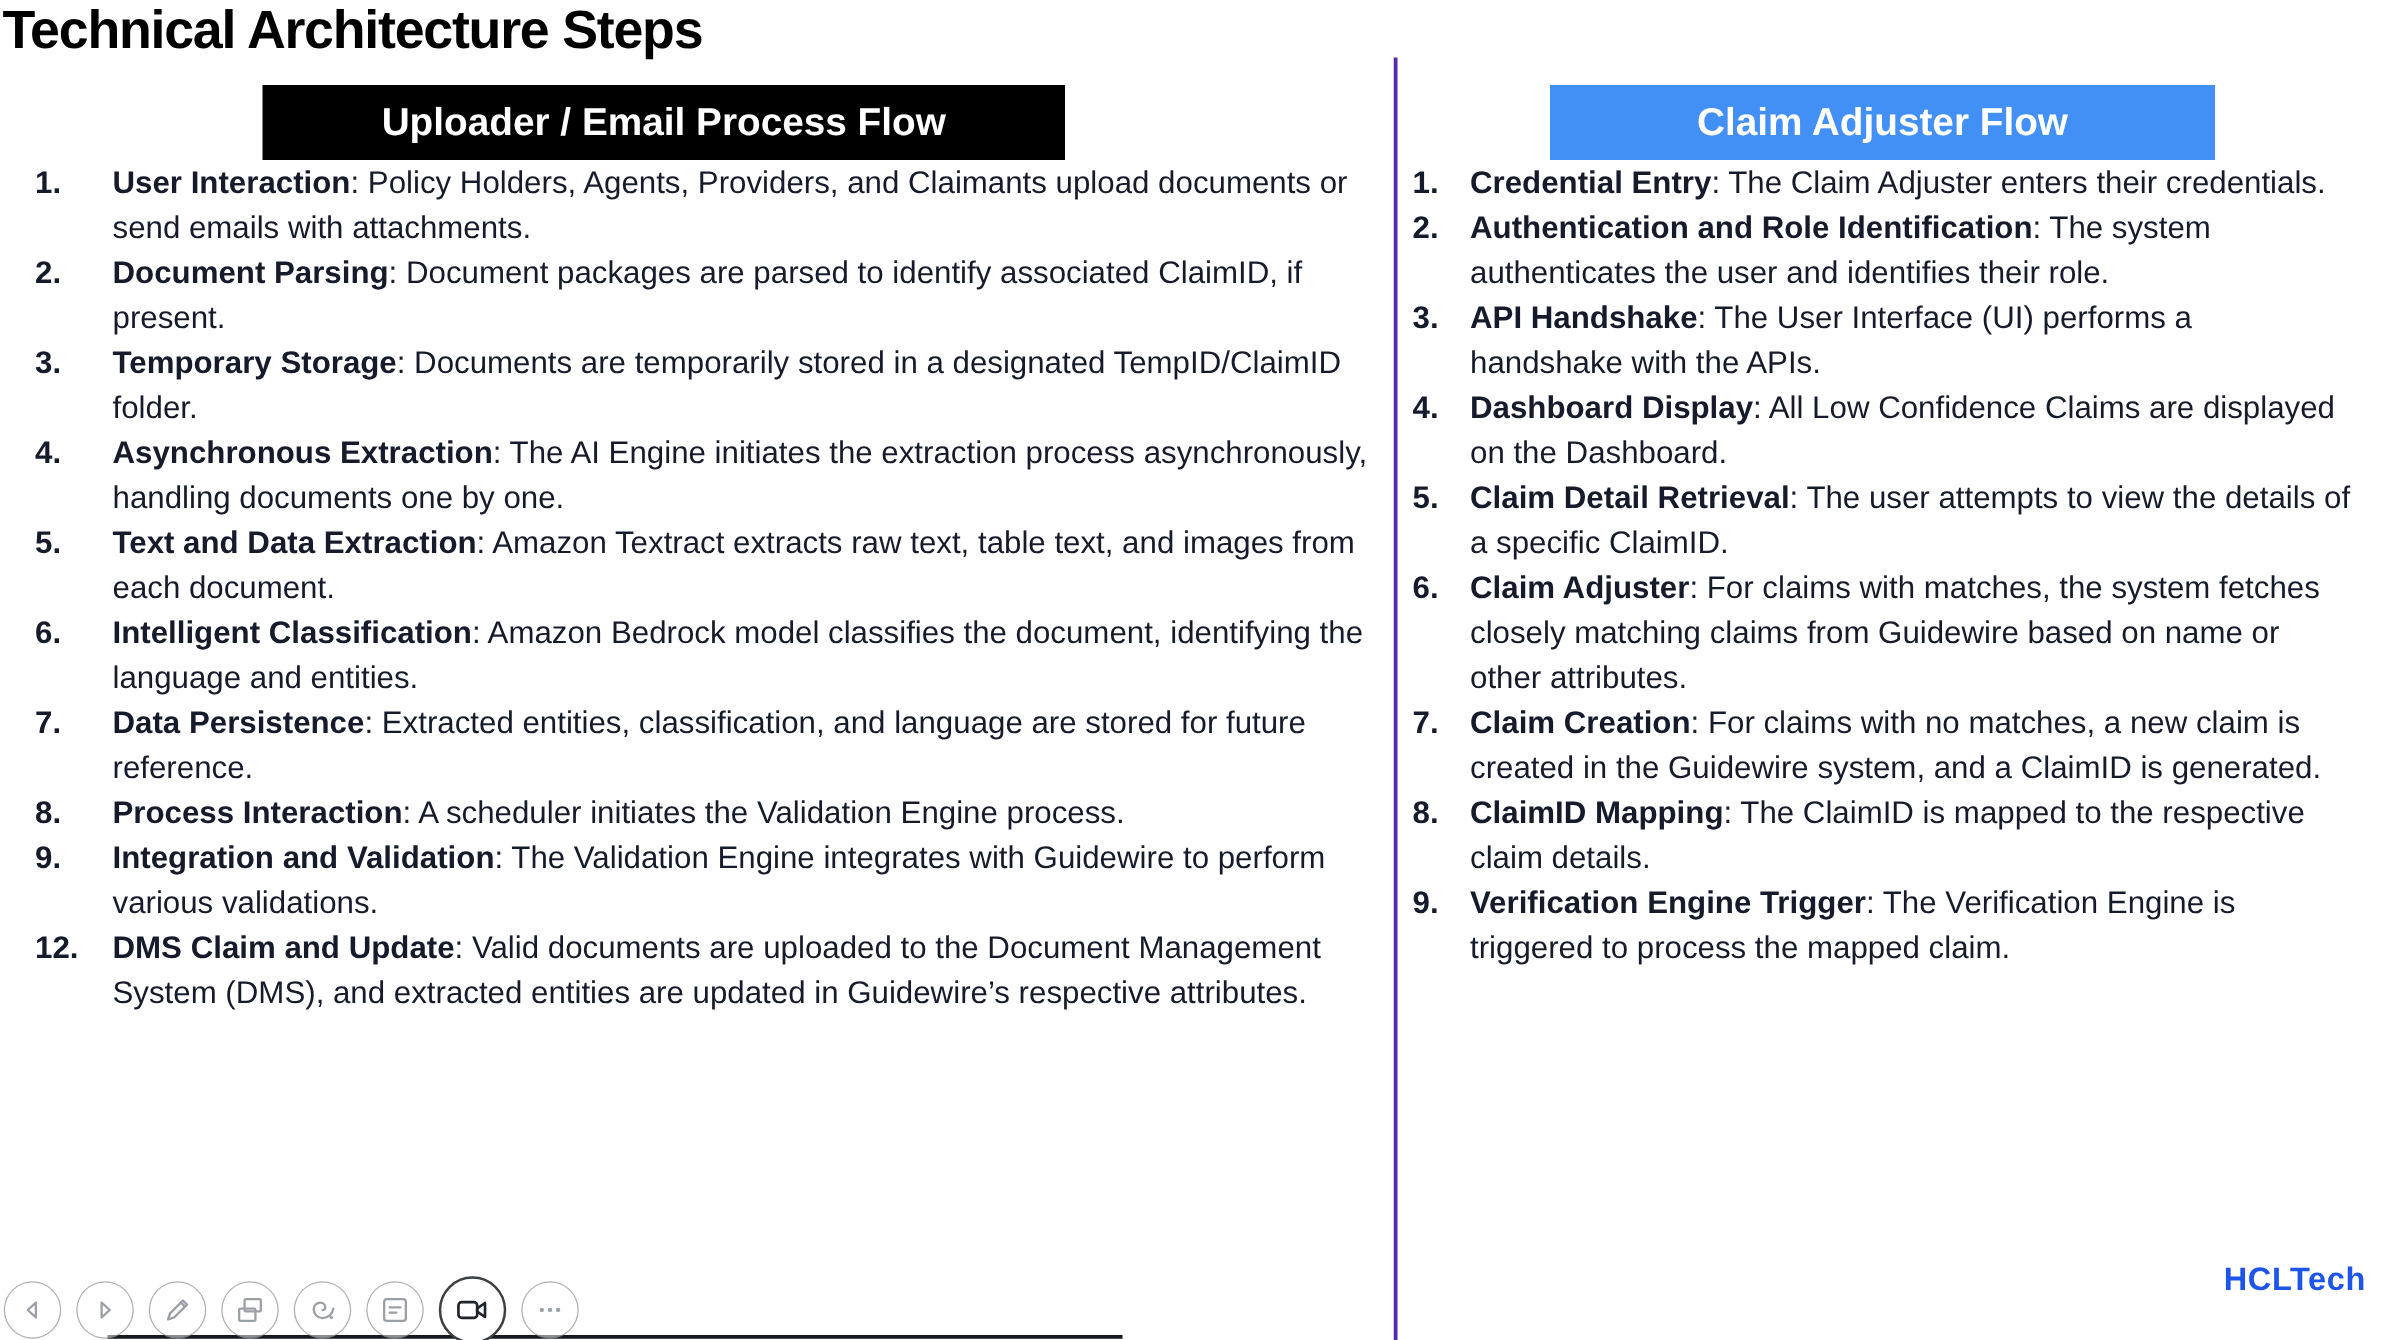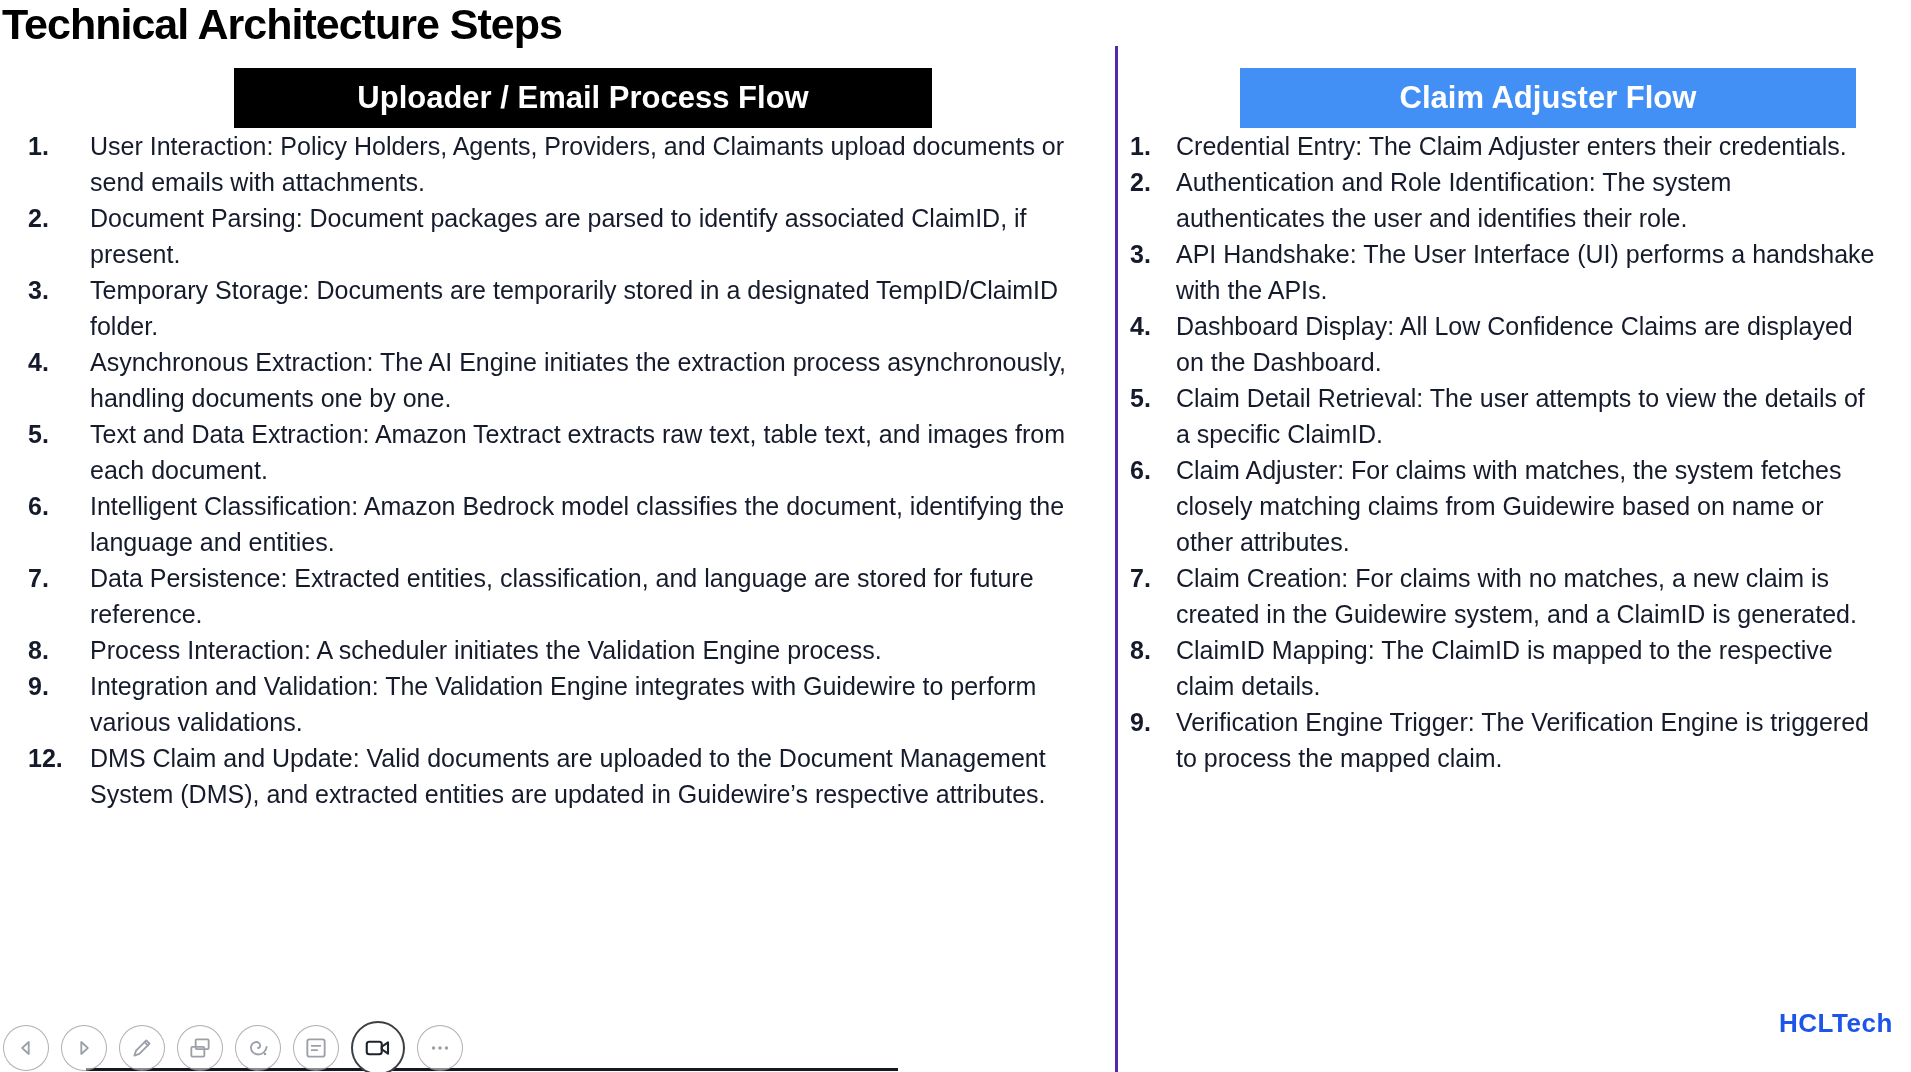--- a/index.html
+++ b/index.html
@@ -12,33 +12,33 @@
   .page-title{
     position:absolute;left:2px;top:-2px;margin:0;
     font-size:43px;line-height:52px;font-weight:bold;letter-spacing:-1px;
     color:#000;
   }
   .flow-header{
     position:absolute;top:68px;height:60px;
     display:flex;align-items:center;justify-content:center;
     color:#fff;font-size:31px;font-weight:bold;
   }
-  .flow-header.left{left:234px;width:698px;background:var(--header-black,#000);}
-  .flow-header.right{left:1240px;width:616px;background:var(--accent-blue,#4290F5);}
+  .flow-header.left{left:210px;width:642px;background:var(--header-black,#000);}
+  .flow-header.right{left:1240px;width:532px;background:var(--accent-blue,#4290F5);}
   ol.flow-list{
     position:absolute;top:128px;margin:0;padding:0;list-style:none;
     font-size:25px;line-height:36px;z-index:1;
   }
   ol.flow-list.left{left:28px;width:1080px;}
   ol.flow-list.right{left:1130px;width:752px;}
   .flow-list li{display:grid;}
   .flow-list.left li{grid-template-columns:62px 1fr;}
   .flow-list.right li{grid-template-columns:46px 1fr;}
   .num{font-weight:bold;}
-  .term{font-weight:normal;}
+  .term{font-weight:bold;}
   .divider{
     position:absolute;left:1115px;top:46px;width:3px;height:1026px;
     background:var(--divider-purple,#5429AB);z-index:1;
   }
   .logo{
     position:absolute;left:1779px;top:1008px;
     font-size:26px;font-weight:bold;letter-spacing:0.5px;
     color:var(--logo-blue,#1D55EA);z-index:2;
   }
   .bottom-rule{

